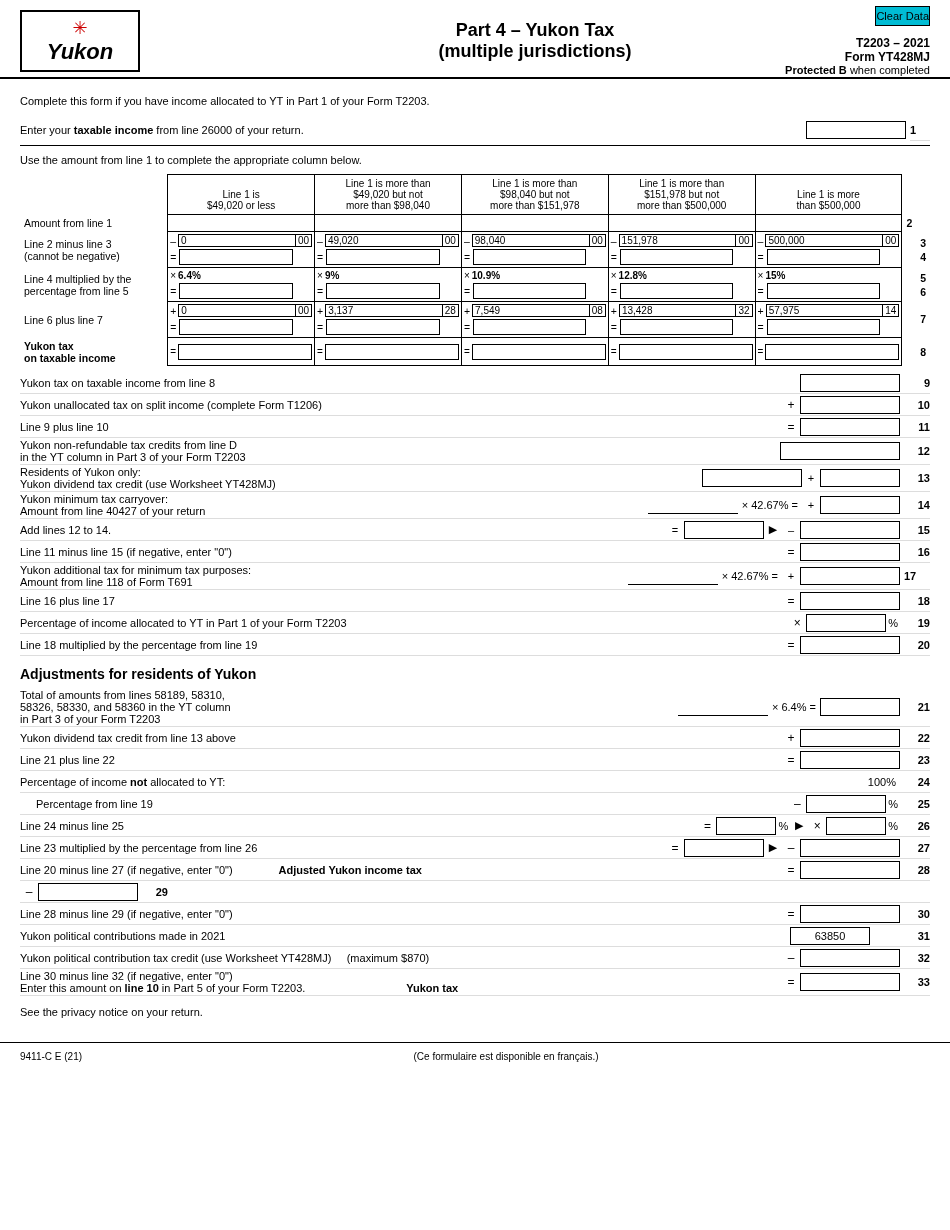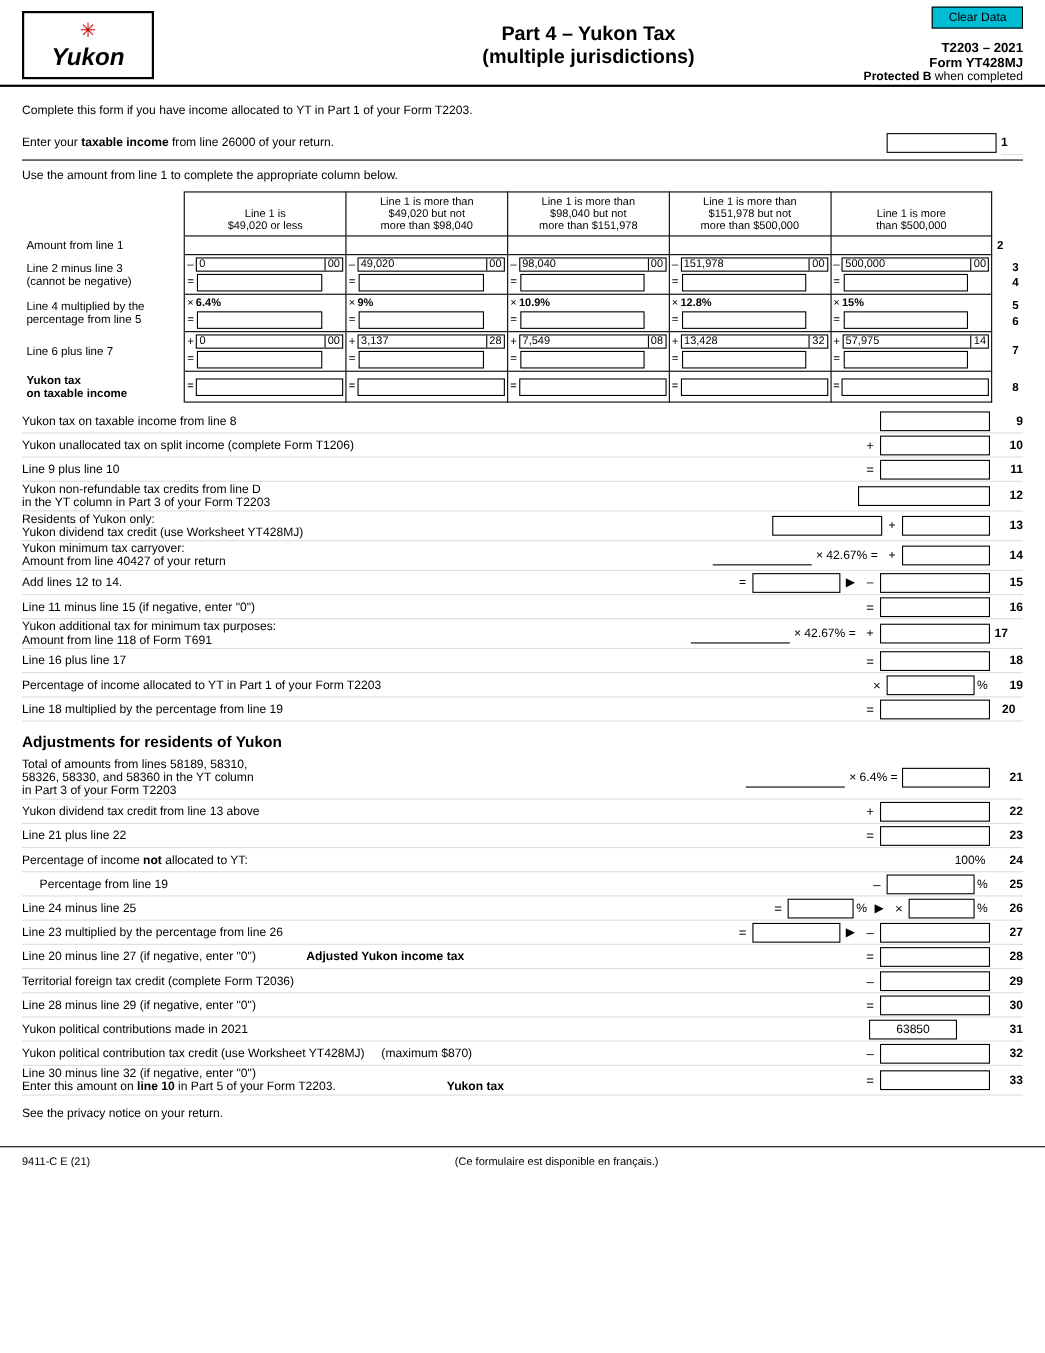--- a/index.html
+++ b/index.html
@@ -12,21 +12,21 @@
       min-height: 1230px;
       position: relative;
     }
     .clear-data-btn {
       position: absolute;
       top: 6px;
       right: 20px;
       background: #00bcd4;
       color: #000;
       border: 1px solid #000;
-      padding: 3px 14px;
+      padding: 3px 0;
       font-size: 11px;
       cursor: pointer;
     }
     .top-right-info {
       position: absolute;
       top: 36px;
       right: 20px;
       text-align: right;
       font-size: 12px;
       font-weight: bold;
@@ -543,21 +543,21 @@
       <span class="op-col">×</span>
       <input type="text" style="width: 80px; border: 1px solid rgb(0, 0, 0); height: 18px;">
       <span style="padding:0 2px;">%</span>
       <span style="font-weight:bold; min-width:30px; text-align:right; padding-left:4px;">19</span>
     </div>
 
     <div class="line-row">
       <div class="label-col">Line 18 multiplied by the percentage from line 19</div>
       <span class="op-col">=</span>
       <input type="text" style="width: 100px; border: 1px solid rgb(0, 0, 0); height: 18px;">
-      <span style="font-weight:bold; min-width:30px; text-align:center; padding-left:4px;">20</span>
+      <span style="font-weight:bold; min-width:30px; text-align:right; padding-left:4px;">20</span>
     </div>
 
 
     <h2 class="section-heading">Adjustments for residents of Yukon</h2>
 
     <div class="line-row">
       <div class="label-col">Total of amounts from lines 58189, 58310,<br>58326, 58330, and 58360 in the YT column<br>in Part 3 of your Form T2203</div>
       <input type="text" style="width: 90px; border-bottom: 1px solid rgb(0, 0, 0); border-top: none; border-left: none; border-right: none; height: 18px; outline: none;">
       <span style="padding:0 4px; font-size:11px;">× 6.4% =</span>
       <input type="text" style="width: 80px; border: 1px solid rgb(0, 0, 0); height: 18px;">
@@ -618,21 +618,20 @@
         <span>Line 20 minus line 27 (if negative, enter "0")</span>
         &nbsp;&nbsp;&nbsp;&nbsp;&nbsp;&nbsp;&nbsp;&nbsp;&nbsp;&nbsp;&nbsp;&nbsp;&nbsp;
         <strong>Adjusted Yukon income tax</strong>
       </div>
       <span class="op-col">=</span>
       <input type="text" style="width: 100px; border: 1px solid rgb(0, 0, 0); height: 18px;">
       <span style="font-weight:bold; min-width:30px; text-align:right; padding-left:4px;">28</span>
     </div>
 
     <div class="line-row">
-      <div class="label-col">Territorial foreign tax credit (complete Form T2036)</div>
       <span class="op-col">–</span>
       <input type="text" style="width: 100px; border: 1px solid rgb(0, 0, 0); height: 18px;">
       <span style="font-weight:bold; min-width:30px; text-align:right; padding-left:4px;">29</span>
     </div>
 
     <div class="line-row">
       <div class="label-col">Line 28 minus line 29 (if negative, enter "0")</div>
       <span class="op-col">=</span>
       <input type="text" style="width: 100px; border: 1px solid rgb(0, 0, 0); height: 18px;">
       <span style="font-weight:bold; min-width:30px; text-align:right; padding-left:4px;">30</span>

